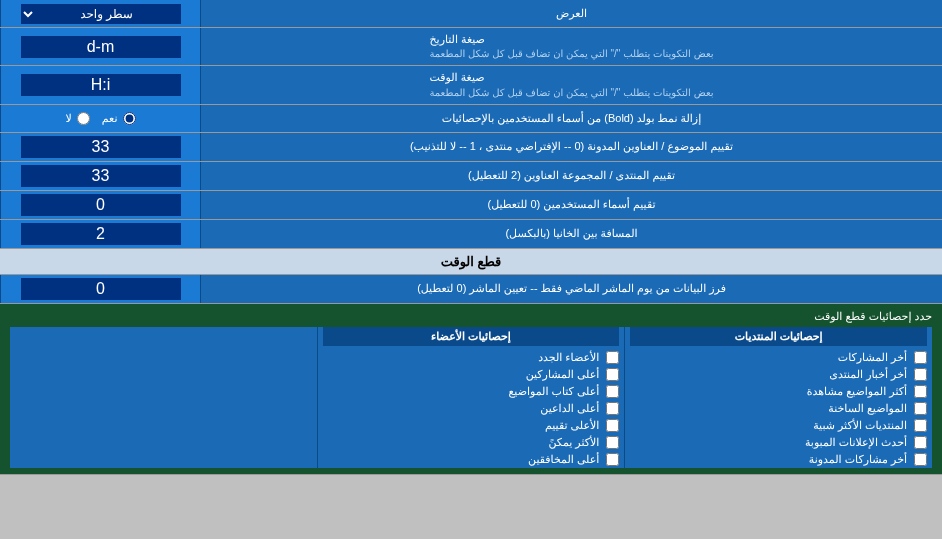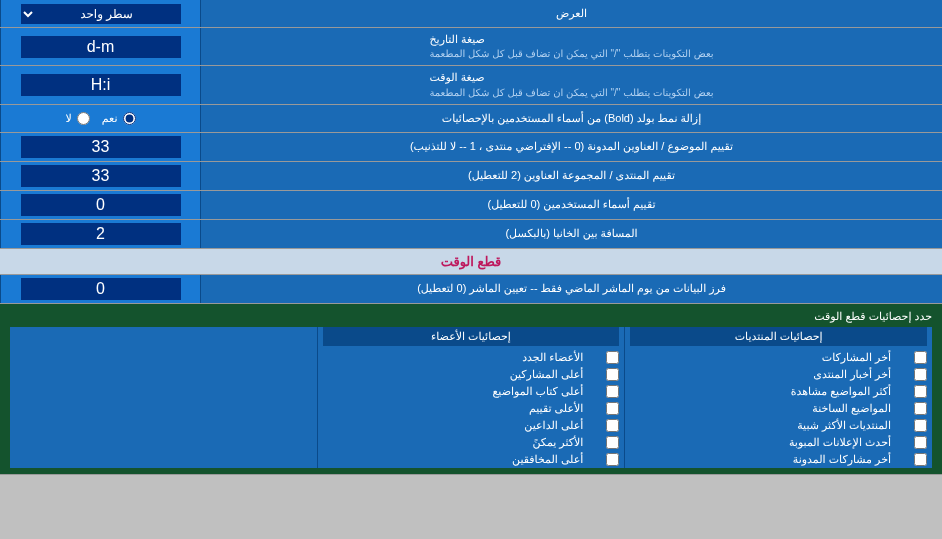--- a/index.html
+++ b/index.html
@@ -55,21 +55,21 @@
       background: #003080;
       color: #fff;
       border: none;
       padding: 2px 4px;
       font-size: 12px;
       width: 160px;
       text-align: center;
     }
     .section-header {
       background: #c8d8e8;
-      color: #be185d;
+      color: #000000;
       text-align: center;
       font-weight: bold;
       padding: 5px 8px;
       border-bottom: 1px solid #999;
       font-size: 13px;
     }
     .radio-group {
       display: flex;
       align-items: center;
       gap: 12px;
@@ -105,26 +105,26 @@
     }
     .stats-col:first-child {
       border-right: none;
     }
     .stats-col-header {
       background: #0a4a8a;
       color: #fff;
       text-align: center;
       padding: 3px 5px;
       font-size: 11px;
-      font-weight: normal;
+      font-weight: bold;
       margin-bottom: 3px;
     }
     .stats-item {
       display: flex;
-      gap: 23px;
+      gap: 7px;
       padding: 2px 0;
       direction: rtl;
     }
     .stats-item-label {
       color: #fff;
       font-size: 11px;
     }
     .row-double-label {
       display: flex;
       flex-direction: column;
@@ -307,28 +307,28 @@
         <div class="stats-item">
           <input type="checkbox" style="">
           <span class="stats-item-label">أعلى المشاركين</span>
         </div>
         <div class="stats-item">
           <input type="checkbox" style="">
           <span class="stats-item-label">أعلى كتاب المواضيع</span>
         </div>
         <div class="stats-item">
           <input type="checkbox" style="">
+          <span class="stats-item-label">أعلى الداعين</span>
+        </div>
+        <div class="stats-item">
+          <input type="checkbox" style="">
           <span class="stats-item-label">الأعلى تقييم</span>
         </div>
         <div class="stats-item">
           <input type="checkbox" style="">
-          <span class="stats-item-label">أعلى الداعين</span>
-        </div>
-        <div class="stats-item">
-          <input type="checkbox" style="">
           <span class="stats-item-label">الأكثر يمكنً</span>
         </div>
         <div class="stats-item">
           <input type="checkbox" style="">
           <span class="stats-item-label">أعلى المخافقين</span>
         </div>
       </div>
 
       <div class="stats-col" style="flex:1; background:#1a6ab5;">
       </div>

